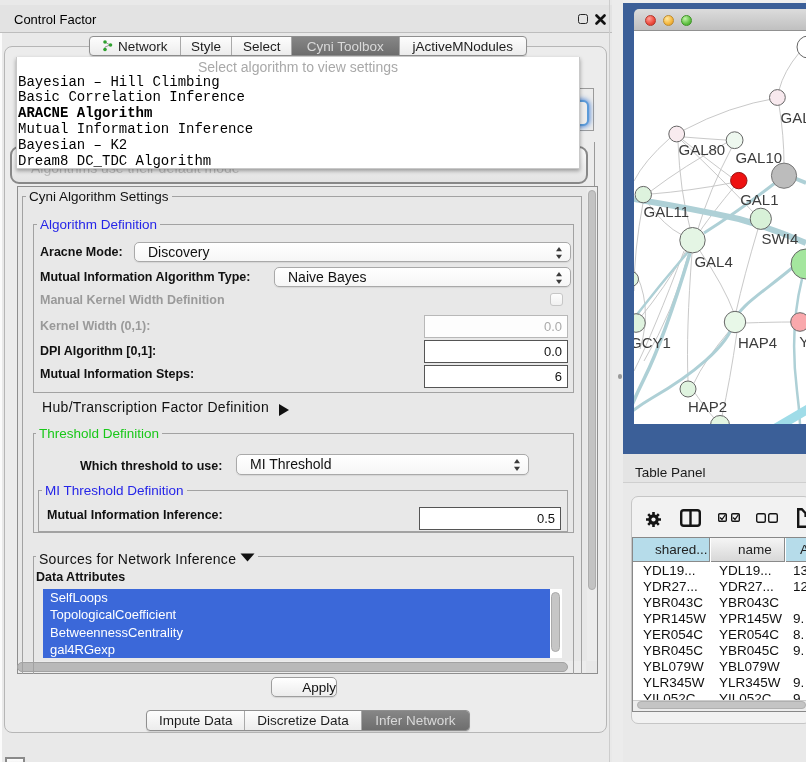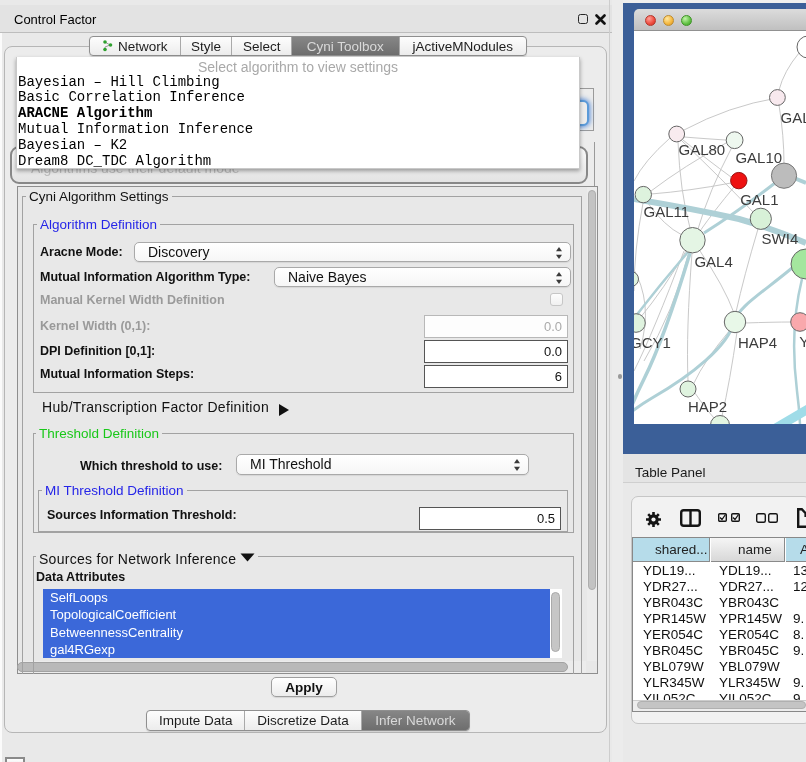--- a/index.html
+++ b/index.html
@@ -73,21 +73,21 @@
 <div class="combo" style="left:274px;top:267px;width:297px;height:20px;">Naive Bayes
   <svg class="arr" width="8" height="16" viewBox="0 0 8 16">
       <path d="M4 2 L7 6.2 L1 6.2 Z" fill="#3a3a3a"></path>
       <path d="M4 14 L7 9.8 L1 9.8 Z" fill="#3a3a3a"></path>
     </svg>
 </div>
 <div class="lbl dis abs" style="left:40px;top:293px;">Manual Kernel Width Definition</div>
 <div class="abs" style="left:550px;top:293px;width:13px;height:13px;border:1px solid #c6c6c6;border-radius:3px;background:linear-gradient(#fdfdfd,#f0f0f0);"></div>
 <div class="lbl dis abs" style="left:40px;top:319px;">Kernel Width (0,1):</div>
 <div class="tfield dis2" style="left:424px;top:315px;width:144px;height:23px;line-height:21px;">0.0</div>
-<div class="lbl abs" style="left:40px;top:344px;">DPI Definition [0,1]:</div>
+<div class="lbl abs" style="left:40px;top:344px;">DPI Algorithm [0,1]:</div>
 <div class="tfield" style="left:424px;top:340px;width:144px;height:23px;line-height:21px;">0.0</div>
 <div class="lbl abs" style="left:40px;top:367px;">Mutual Information Steps:</div>
 <div class="tfield" style="left:424px;top:365px;width:144px;height:23px;line-height:21px;">6</div>
 
 <div class="abs" style="left:42px;top:399px;font-size:14px;letter-spacing:0.32px;color:#111;">Hub/Transcription Factor Definition</div>
 <svg class="abs" style="left:278px;top:403px;" width="12" height="14" viewBox="0 0 12 14">
     <path d="M1 1 L11 7 L1 13 Z" fill="#111"></path>
   </svg>
 
 <div class="grp" style="left:33px;top:433px;width:541px;height:100px;"></div>
@@ -95,35 +95,35 @@
 <div class="lbl abs" style="left:80px;top:459px;">Which threshold to use:</div>
 <div class="combo" style="left:236px;top:454px;width:293px;height:21px;">MI Threshold
   <svg class="arr" width="8" height="16" viewBox="0 0 8 16">
       <path d="M4 2 L7 6.2 L1 6.2 Z" fill="#3a3a3a"></path>
       <path d="M4 14 L7 9.8 L1 9.8 Z" fill="#3a3a3a"></path>
     </svg>
 </div>
 
 <div class="grp" style="left:38px;top:490px;width:530px;height:42px;"></div>
 <div class="grplbl" style="left:42px;top:483px;color:#2525e8;">MI Threshold Definition</div>
-<div class="lbl abs" style="left:47px;top:508px;">Sources Information Threshold:</div>
+<div class="lbl abs" style="left:47px;top:508px;">Mutual Information Inference:</div>
 <div class="tfield" style="left:419px;top:507px;width:142px;height:23px;line-height:21px;">0.5</div>
 
 <div class="grp" style="left:33px;top:556px;width:541px;height:118px;border-bottom:none;"></div>
 <div class="grplbl" style="left:36px;top:549px;color:#111;font-size:14px;letter-spacing:0.28px;">Sources for Network Inference <span style="display:inline-block;vertical-align:2px;"><svg width="15" height="9" viewBox="0 0 15 9">
         <path d="M0.5 0.5 L14.5 0.5 L7.5 8.5 Z" fill="#111"></path>
       </svg></span></div>
 <div class="lbl abs" style="left:36px;top:570px;">Data Attributes</div>
 
 <div class="abs" style="left:43px;top:589px;width:519px;height:69px;background:#fff;"></div>
 <div class="abs" style="left:43px;top:589px;width:507px;height:69px;background:#3b68d9;"></div>
 <div class="abs" style="left:50px;top:589px;font-size:13px;color:#fff;line-height:17.45px;">SelfLoops<br>TopologicalCoefficient<br>BetweennessCentrality<br>gal4RGexp</div>
 <div class="abs" style="left:551px;top:592px;width:9px;height:60px;background:#c6c6c6;border:1px solid #aaa;border-radius:5px;"></div>
 
-<div class="abs" style="left:271px;top:677px;width:66px;height:20px;border:1px solid #9e9e9e;border-radius:5px;background:linear-gradient(#ffffff,#ececec);font-size:13.5px;color:#111;text-align:center;line-height:19px;box-shadow:0 1px 1px rgba(0,0,0,0.1);font-weight:bold;">Apply</div>
+<div class="abs" style="left:271px;top:677px;width:66px;height:20px;border:1px solid #9e9e9e;border-radius:5px;background:linear-gradient(#ffffff,#ececec);font-size:13.5px;color:#111;text-align:right;line-height:19px;box-shadow:0 1px 1px rgba(0,0,0,0.1);">Apply</div>
 
 <div class="seg" style="left:146px;top:710px;width:324px;height:21px;">
   <div class="s" style="width:99px;">Impute Data</div>
   <div class="s" style="width:117px;">Discretize Data</div>
   <div class="s sel" style="width:108px;">Infer Network</div>
 </div>
 
 <div class="seg" style="left:89px;top:36px;width:438px;height:20px;">
   <div class="s" style="width:91px;"><svg width="12" height="12" viewBox="0 0 12 12" style="margin-right:4px;">
         <path d="M3 2 L8 5 M3 7 L8 5 M3 7 L3 10" stroke="#9a9a9a" stroke-width="1"></path>

